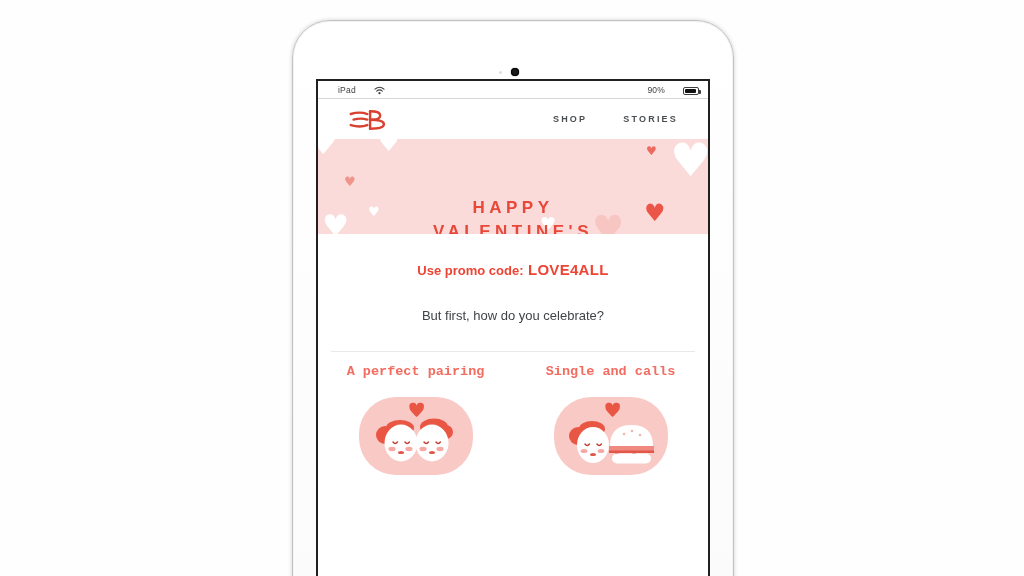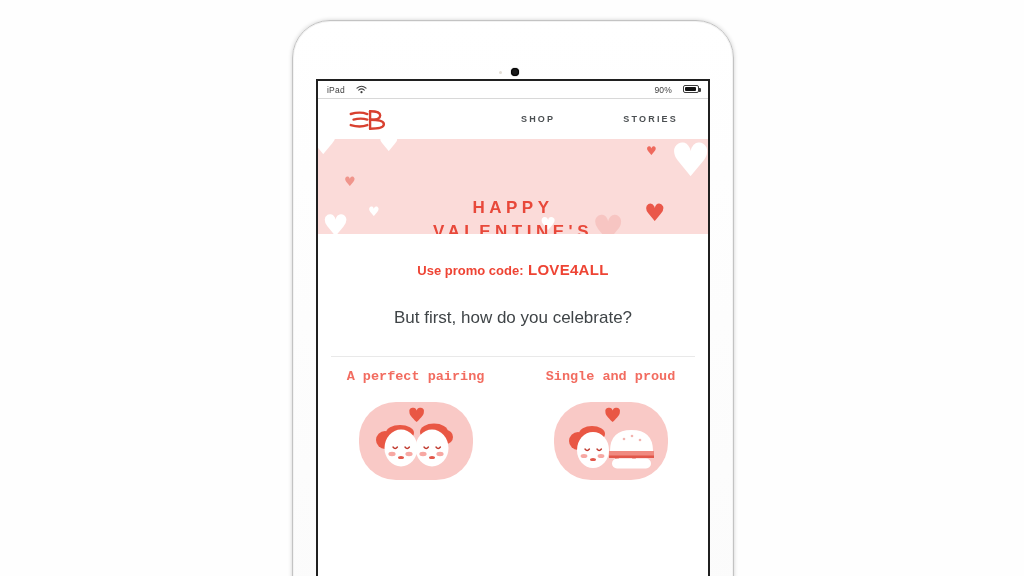--- a/index.html
+++ b/index.html
@@ -28,29 +28,29 @@
     position:absolute; left:23px; top:58px; width:394px; height:542px;
     background:#ffffff; border:2px solid #202020; overflow:hidden;
   }
 
   
   .statusbar {
     height:18px; display:flex; align-items:center; justify-content:space-between;
     padding:0 9px; border-bottom:1px solid #d8d8d8;
     font-size:8.5px; color:#3e3e3e; letter-spacing:.2px;
   }
-  .statusbar .left, .statusbar .right { display:flex; align-items:flex-start; gap:11px; }
+  .statusbar .left, .statusbar .right { display:flex; align-items:flex-end; gap:18px;margin-left:11px; }
   .battery { position:relative; width:16px; height:8px; border:1px solid #3c3c3c; border-radius:2px; }
   .battery .fill { position:absolute; left:1px; top:1px; width:11px; height:4px; background:#111; border-radius:1px; }
   .battery .nub { position:absolute; right:-3px; top:2px; width:2px; height:4px; background:#3c3c3c; border-radius:0 1px 1px 0; }
 
   
   .navbar { height:40px; display:flex; align-items:center; padding:0 30px; background:#fff; }
   .logo { width:46px; height:24px; margin-top:2px; }
-  .nav-links { margin-left:auto; display:flex; gap:68px; }
+  .nav-links { margin-left:auto; display:flex; gap:36px; }
   .nav-link {
     font-size:9px; font-weight:700; letter-spacing:2.2px; color:#4b4f52;
     text-decoration:none; cursor:pointer;
   }
 
   
   .banner { position:relative; height:95px; background:var(--banner_pink,#fbdbd9); overflow:hidden; }
   .banner-title {
     position:relative; z-index:2; padding-top:9px; text-align:center;
     font-size:17px; line-height:24px; font-weight:700; letter-spacing:4.5px;
@@ -59,21 +59,21 @@
   .heart { position:absolute; line-height:1; font-family:"DejaVu Sans", sans-serif; z-index:1; }
 
   
   .intro {
     width:356px; margin:25px auto 0; text-align:center;
     font-size:11.5px; line-height:19px; color:var(--text,#3f4447);
   }
   .promo { margin-top:27px; text-align:center; color:var(--promo_red,#ee4434); }
   .promo-label { font-size:13px; font-weight:700;margin-top:16px; }
   .promo-code { font-size:15px; font-weight:600; letter-spacing:.3px;margin-top:8px; }
-  .question { margin-top:29px; text-align:center; font-size:17px; color:var(--text,#3f4447); }
+  .question { margin-top:29px; text-align:center; font-size:13px; color:var(--text,#3f4447); }
   .divider { margin:28px 13px 0; border:none; border-top:1px solid #e9e9e9; }
 
   
   .columns { display:flex; margin-top:12px; }
   .col { flex:1; text-align:center; }
   .col-heading { font-size:13.5px; font-weight:700; color:var(--coral,#f26c60);font-family:Liberation Mono, monospace; }
   .illus { margin-top:16px; width:118px; height:82px; }
 </style>
 </head>
 <body>
@@ -171,21 +171,21 @@
             <path d="M67 47 q2.2 3 4.4 0" stroke="#c0392e" stroke-width="1.4" fill="none" stroke-linecap="round"></path>
             <path d="M79 47 q2.2 3 4.4 0" stroke="#c0392e" stroke-width="1.4" fill="none" stroke-linecap="round"></path>
             <ellipse cx="66" cy="54" rx="3.6" ry="2.2" fill="#f7a8a3"></ellipse>
             <ellipse cx="83" cy="54" rx="3.6" ry="2.2" fill="#f7a8a3"></ellipse>
             <ellipse cx="75" cy="57.5" rx="3" ry="1.6" fill="#e2574a"></ellipse>
           </svg>
           
         </div>
 
         <div class="col">
-          <div class="col-heading">Single and proud</div>
+          <div class="col-heading">Single and calls</div>
           <svg class="illus" viewBox="0 0 118 82">
             <rect x="2" y="2" width="114" height="78" rx="37" fill="var(--blob,#f9c9c6)"></rect>
             <path transform="translate(52,7) scale(0.72)" fill="var(--hair_red,#e95744)" d="M12 21 C5 14 2 10.8 2 7.2 A4.7 4.7 0 0 1 12 5 A4.7 4.7 0 0 1 22 7.2 C22 10.8 19 14 12 21 Z"></path>
 
             <circle cx="26" cy="41" r="9" fill="var(--hair_red,#e95744)"></circle>
             <ellipse cx="40" cy="34" rx="13" ry="8" fill="var(--hair_red,#e95744)"></ellipse>
             <ellipse cx="41" cy="50" rx="16" ry="18" fill="#ffffff"></ellipse>
             <path d="M33 49 q2.2 3 4.4 0" stroke="#c0392e" stroke-width="1.4" fill="none" stroke-linecap="round"></path>
             <path d="M45 49 q2.2 3 4.4 0" stroke="#c0392e" stroke-width="1.4" fill="none" stroke-linecap="round"></path>
             <ellipse cx="32" cy="56" rx="3.4" ry="2.1" fill="#f7a8a3"></ellipse>

